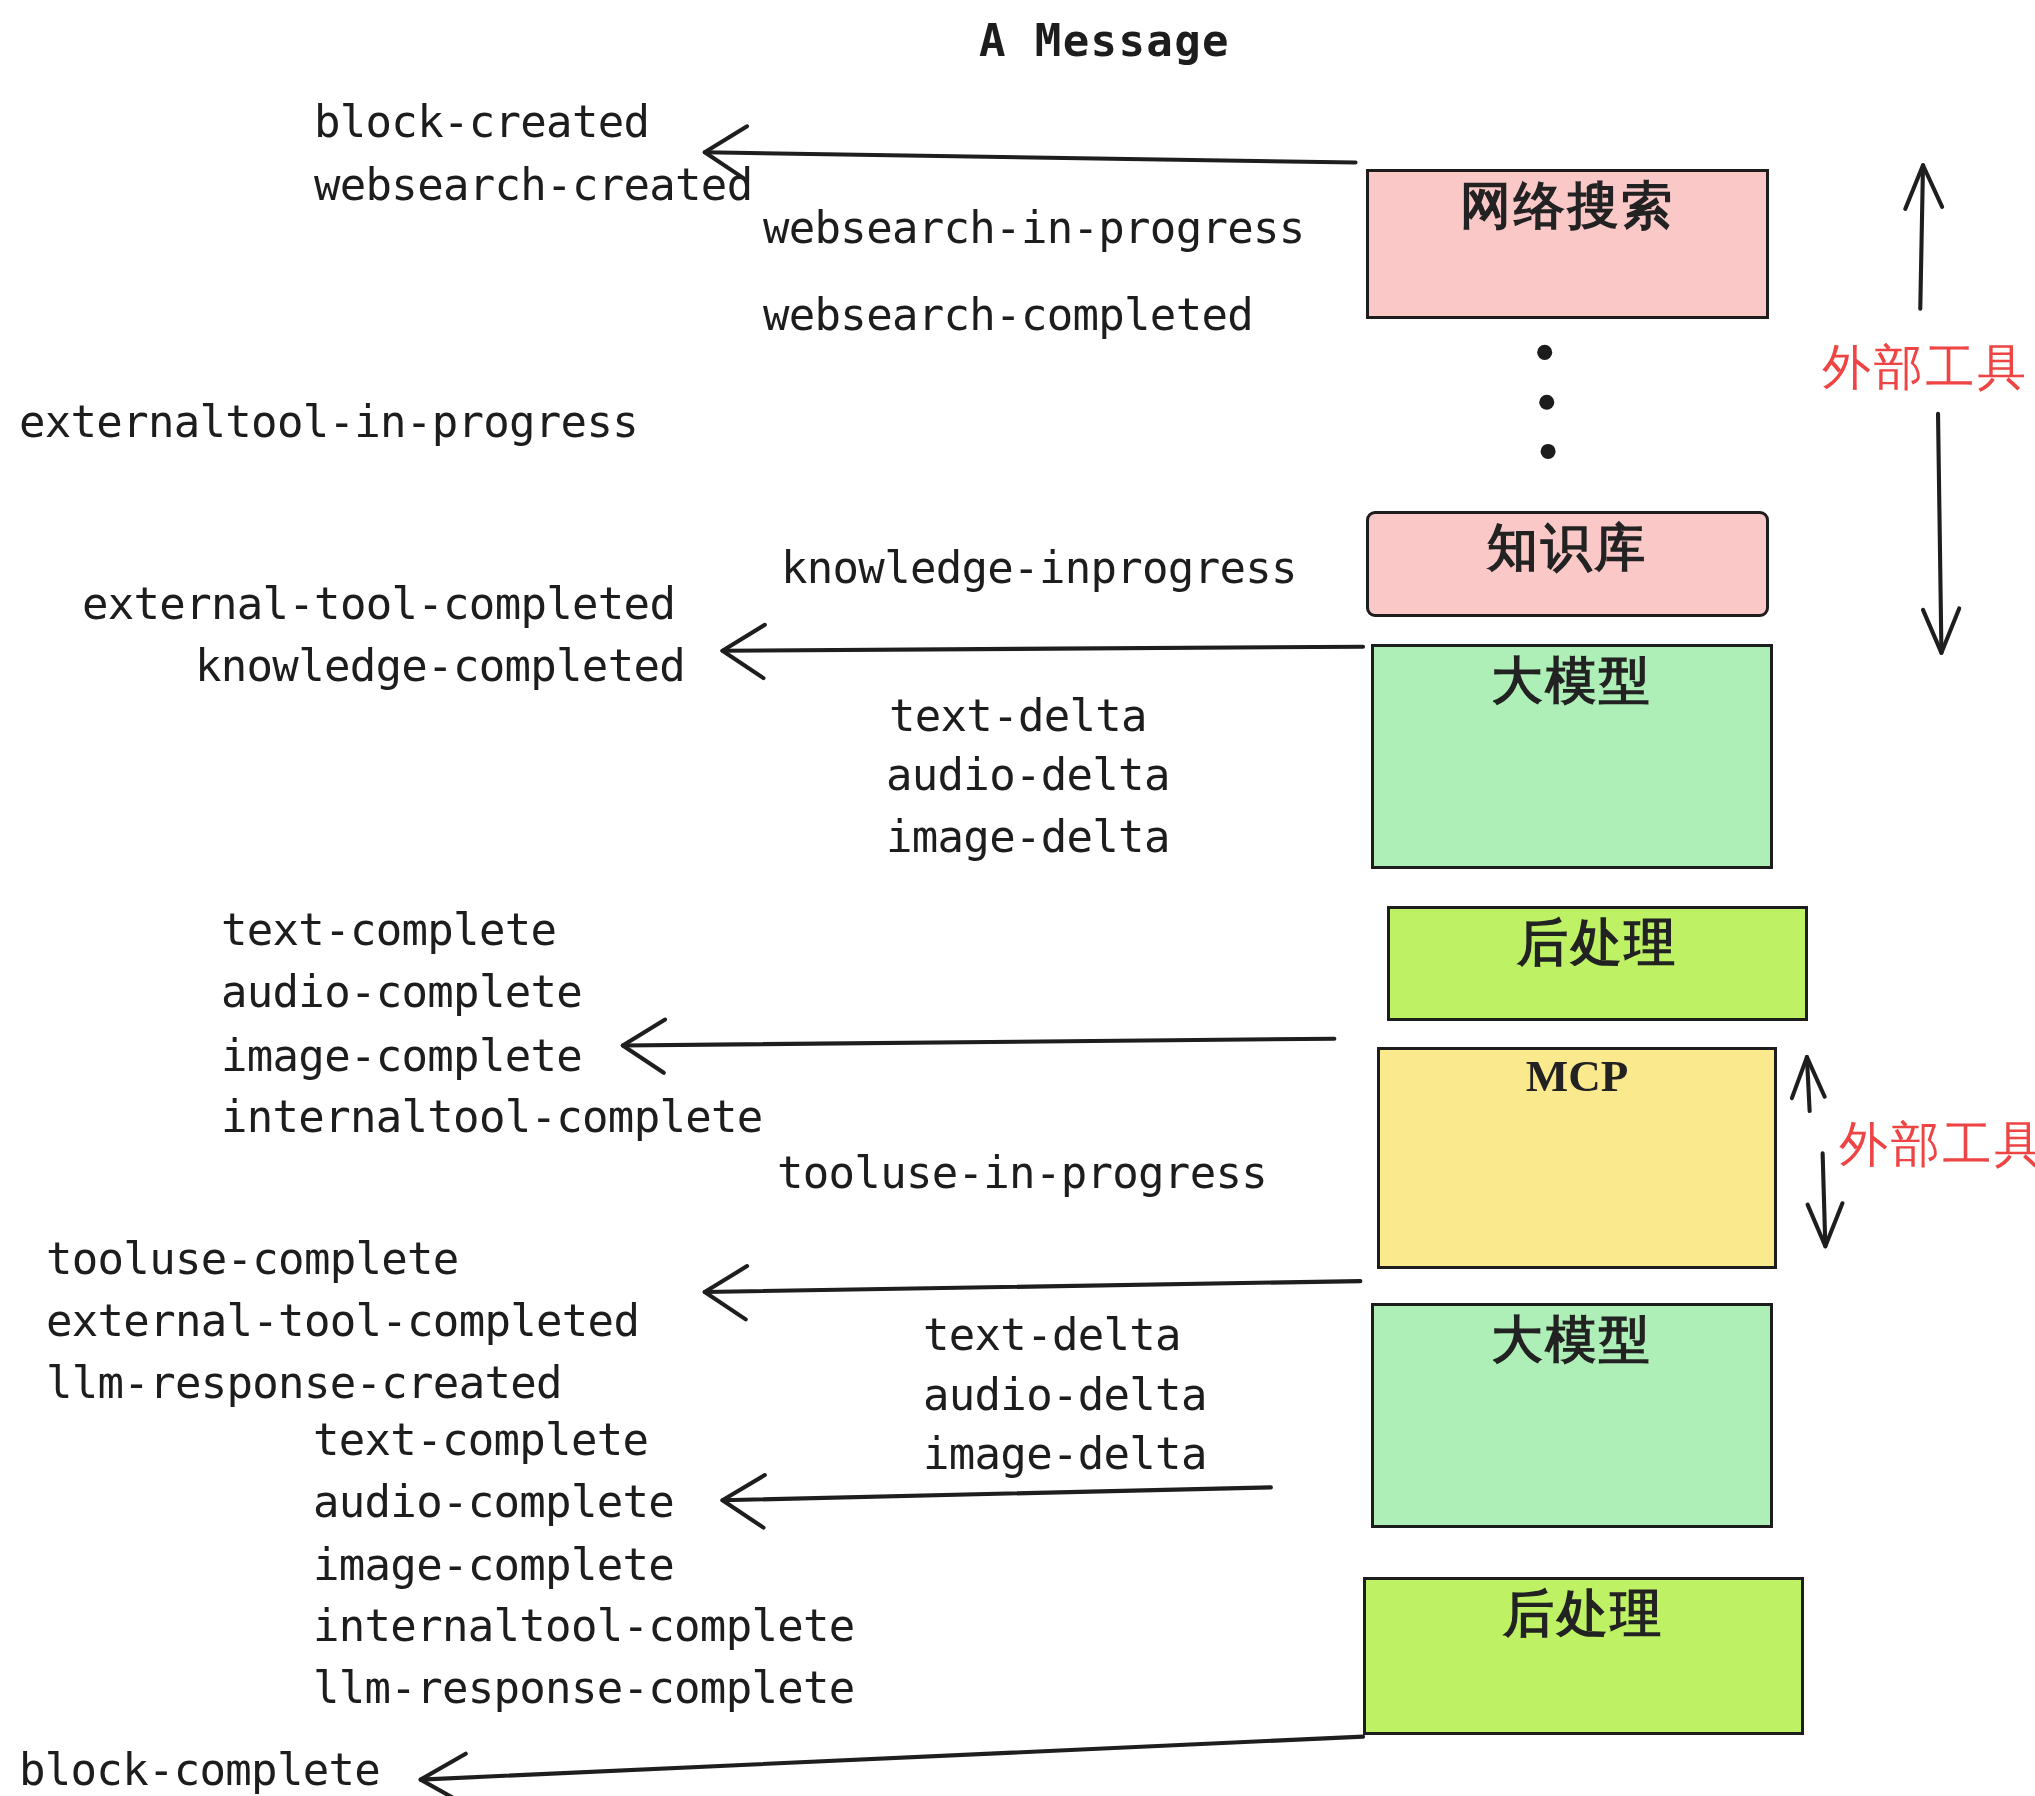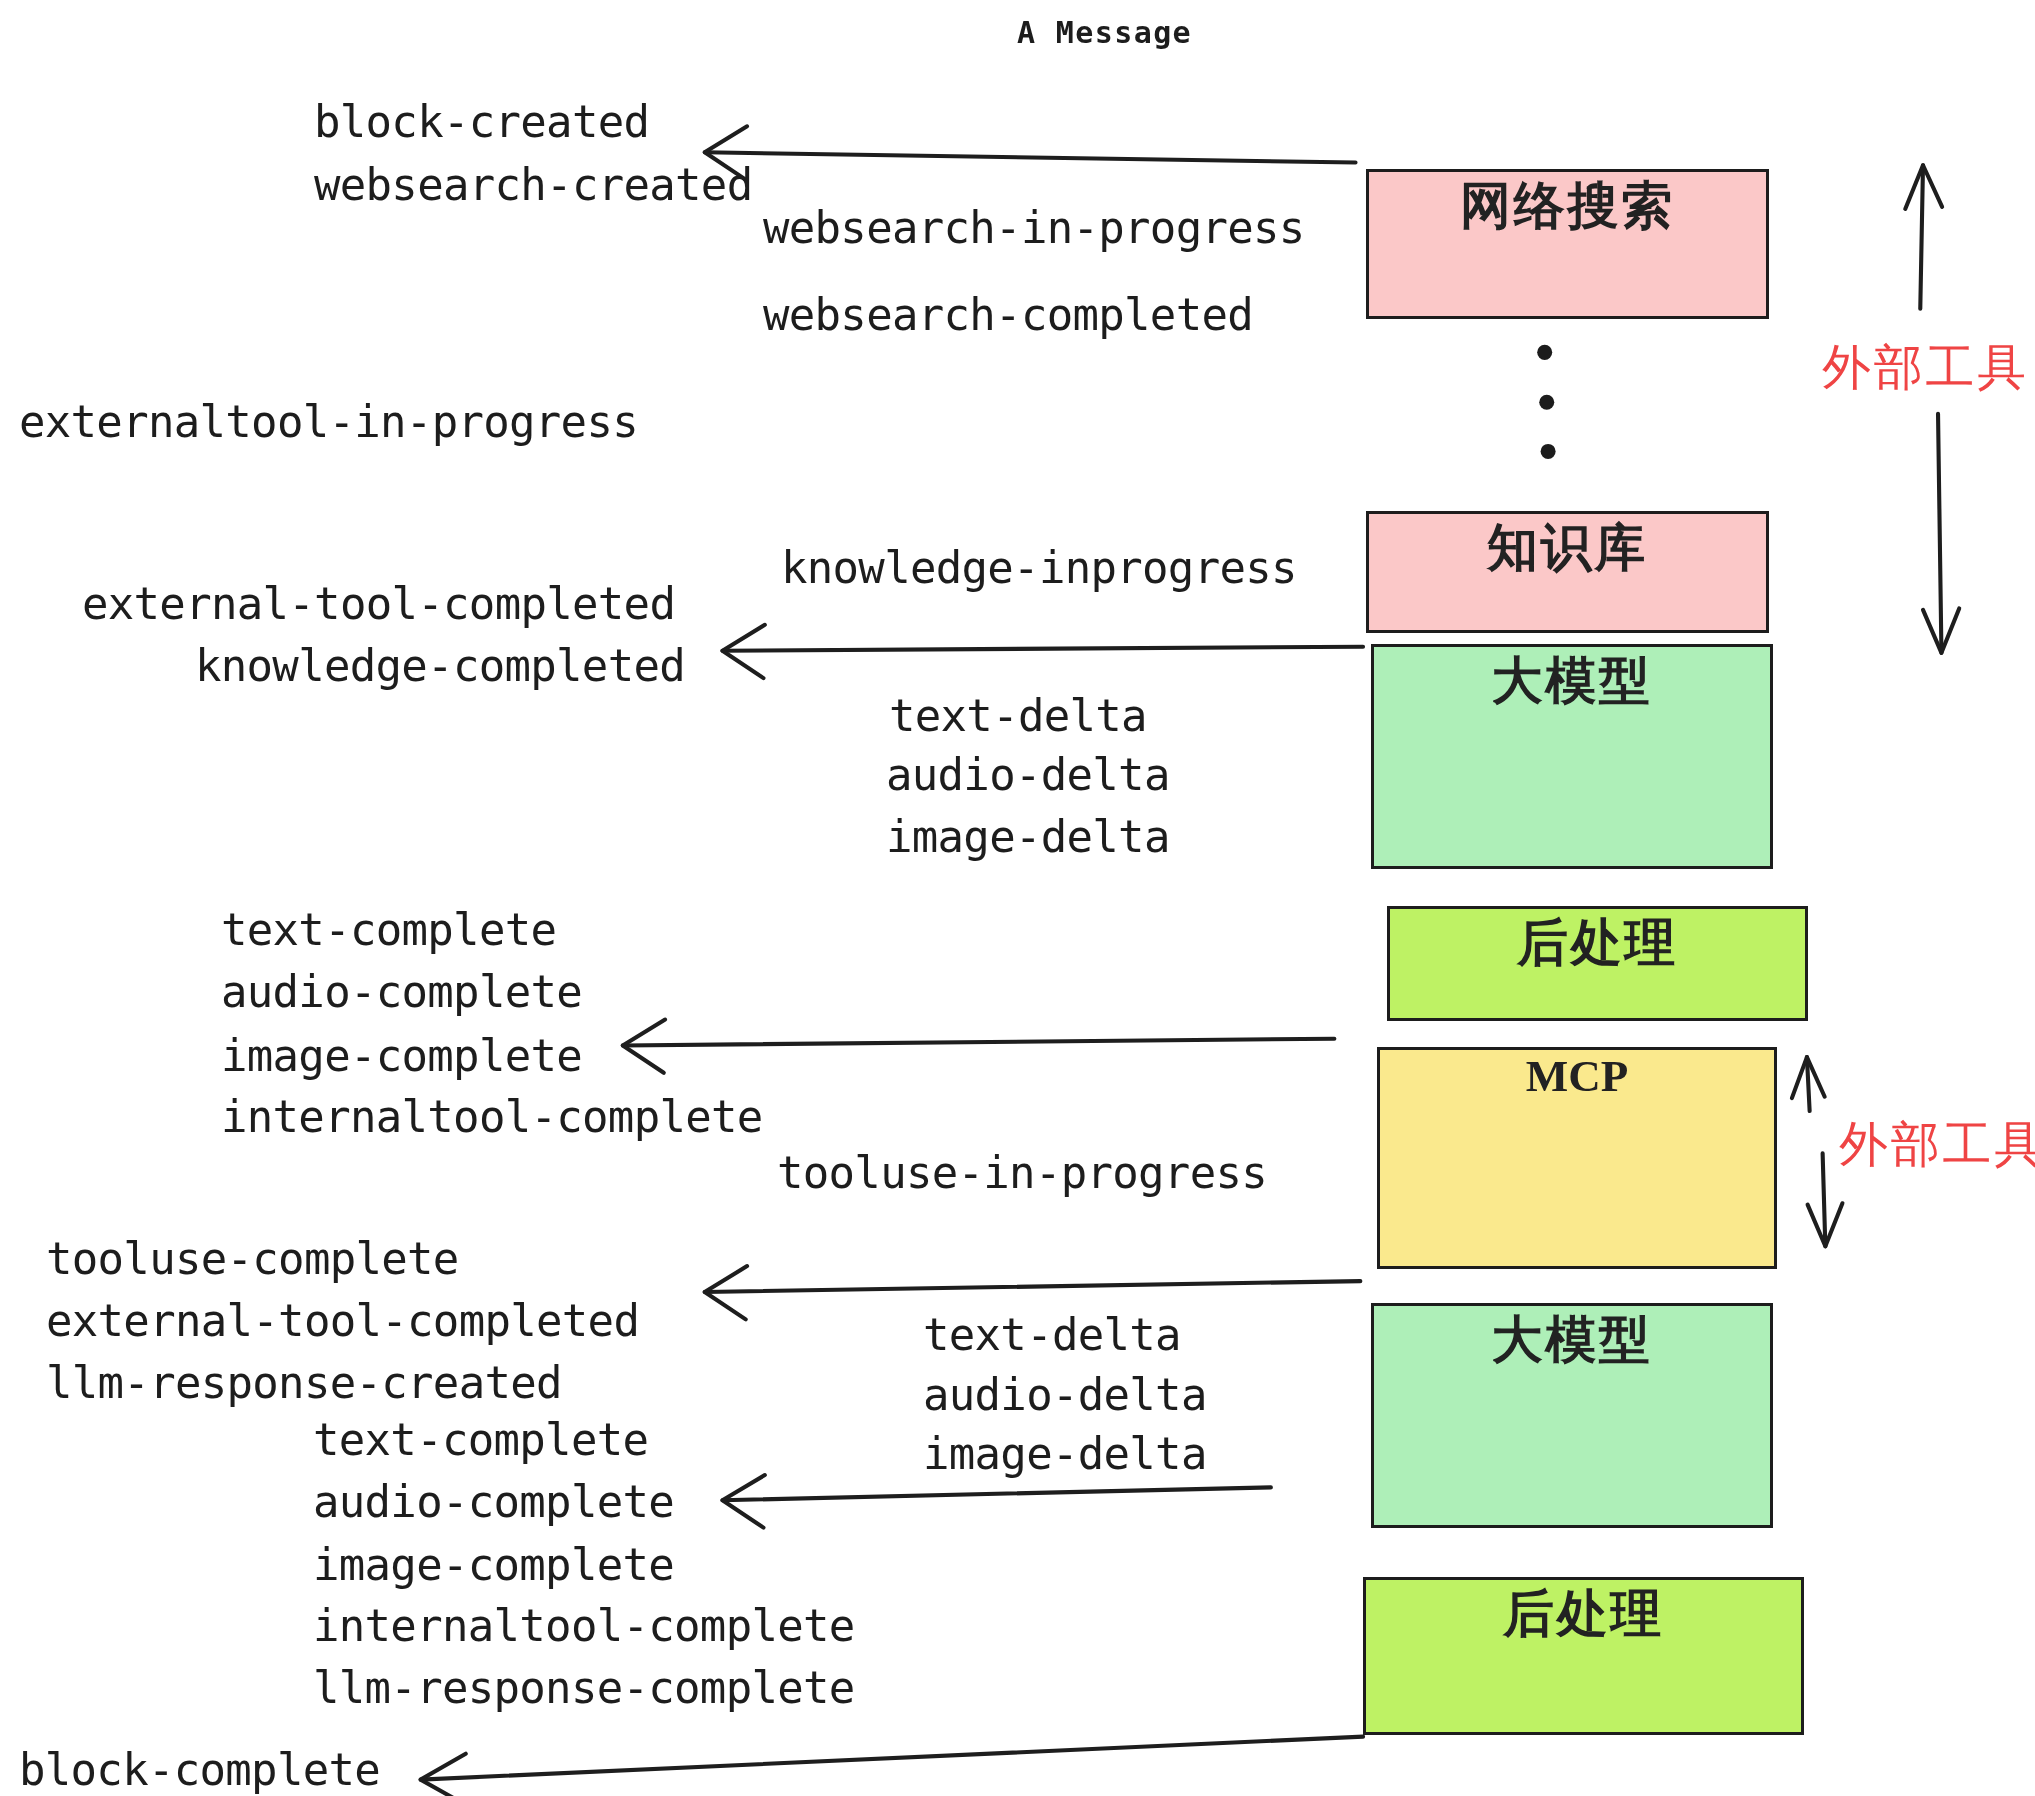--- a/index.html
+++ b/index.html
@@ -8,21 +8,21 @@
   html,body{margin:0;padding:0;background:var(--paper);}
   #canvas{
     position:relative; width:2035px; height:1796px; background:var(--paper);
     font-family:"DejaVu Sans Mono", monospace; color:var(--ink); overflow:hidden;
   }
   .ev{
     position:absolute; font-size:44px; line-height:55px; white-space:nowrap;
     color:var(--ink); letter-spacing:-0.7px;
   }
   .title{
-    position:absolute; font-size:30px; width:341px; text-align:center;
+    position:absolute; font-size:44px; width:341px; text-align:center;
     font-weight:bold; letter-spacing:1.4px;
   }
   .box{
     position:absolute; border:3.4px solid var(--ink); box-sizing:border-box;
     display:flex; align-items:flex-start; justify-content:center;
   }
   .box .lbl{
     font-family:"DejaVu Sans", sans-serif; font-size:51px; font-weight:600;
     color:#222; letter-spacing:2.7px; white-space:nowrap;
   }
@@ -101,21 +101,21 @@
       <circle class="fill" cx="2265" cy="589" r="11"></circle>
       <circle class="fill" cx="2267" cy="661" r="11"></circle>
     </g>
   </svg>
 
   <div class="title" style="left:934px; top:15px;">A Message</div>
 
   <div class="box bg-pink" style="left:1366px; top:169px; width:403px; height:150px;">
     <span class="lbl">网络搜索</span>
   </div>
-  <div class="box bg-pink" style="left:1366px; top:511px; width:403px; height:122px;">
+  <div class="box bg-pink" style="left:1366px; top:511px; width:403px; height:106px;border-radius:9px;">
     <span class="lbl">知识库</span>
   </div>
   <div class="box bg-green" style="left:1371px; top:644px; width:402px; height:225px;">
     <span class="lbl">大模型</span>
   </div>
   <div class="box bg-white" style="left:1387px; top:906px; width:421px; height:115px;">
     <span class="lbl">后处理</span>
   </div>
   <div class="box mcp bg-yellow" style="left:1377px; top:1047px; width:400px; height:222px;">
     <span class="lbl">MCP</span>

